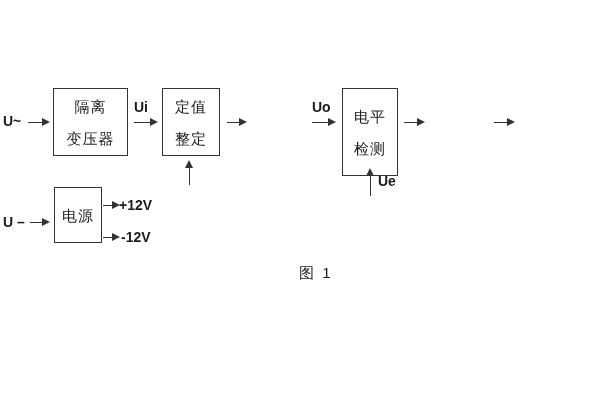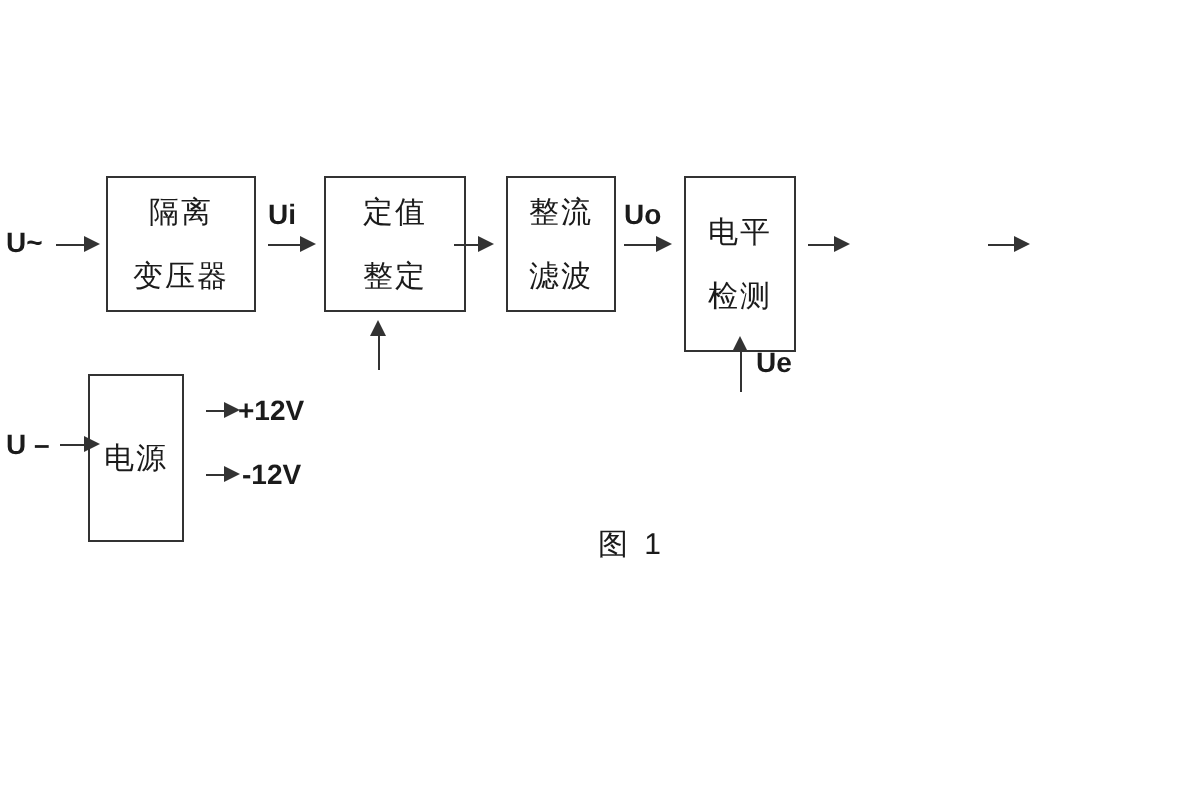--- a/index.html
+++ b/index.html
@@ -81,38 +81,34 @@
 </head>
 <body>
 
 <div class="stage">
 
   <div class="box" style="left:53px;top:88px;width:75px;height:68px">
     <span>隔离</span>
     <span>变压器</span>
   </div>
 
-  <div class="box" style="left:162px;top:88px;width:71px;height:68px">
+  <div class="box" style="left:162px;top:88px;width:58px;height:68px">
     <span>定值</span>
     <span>整定</span>
   </div>
 
-  <div class="box" style="left:253px;top:88px;width:55px;height:68px">
-    <span>整流</span>
-    <span>滤波</span>
-  </div>
 
   <div class="box" style="left:342px;top:88px;width:56px;height:88px">
     <span>电平</span>
     <span>检测</span>
   </div>
 
 
 
-  <div class="box" style="left:44px;top:187px;width:48px;height:84px">
+  <div class="box" style="left:54px;top:187px;width:48px;height:56px">
     <span>电源</span>
   </div>
 
 
 
   <div class="arr-r" style="left:28px;top:122px;width:14px"></div>
   <div class="arr-r" style="left:134px;top:122px;width:16px"></div>
   <div class="arr-r" style="left:227px;top:122px;width:12px"></div>
   <div class="arr-r" style="left:312px;top:122px;width:16px"></div>
   <div class="arr-r" style="left:404px;top:122px;width:13px"></div>

